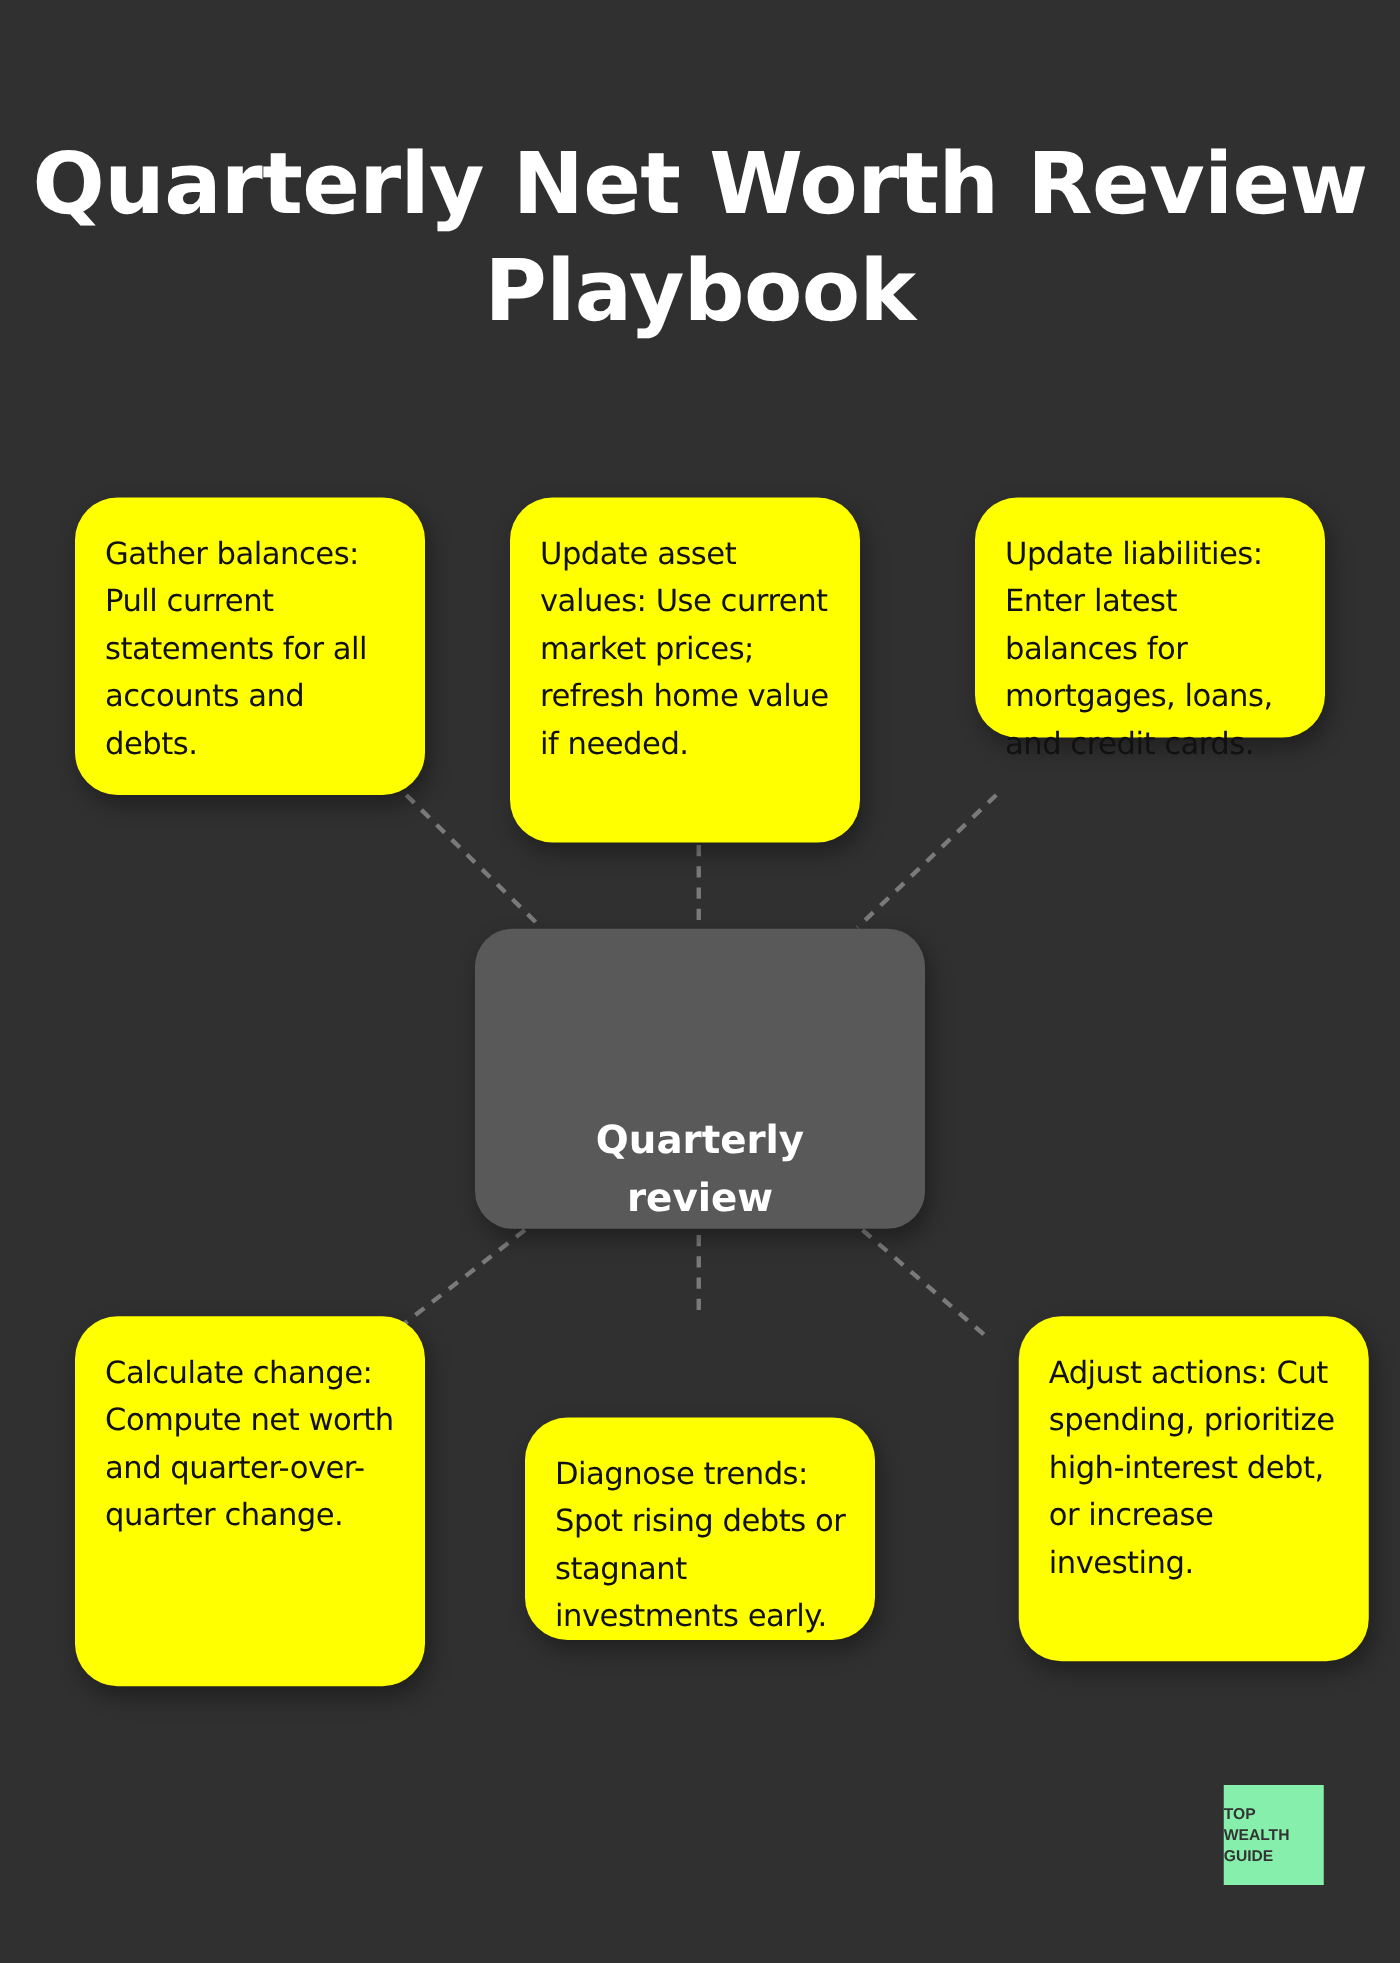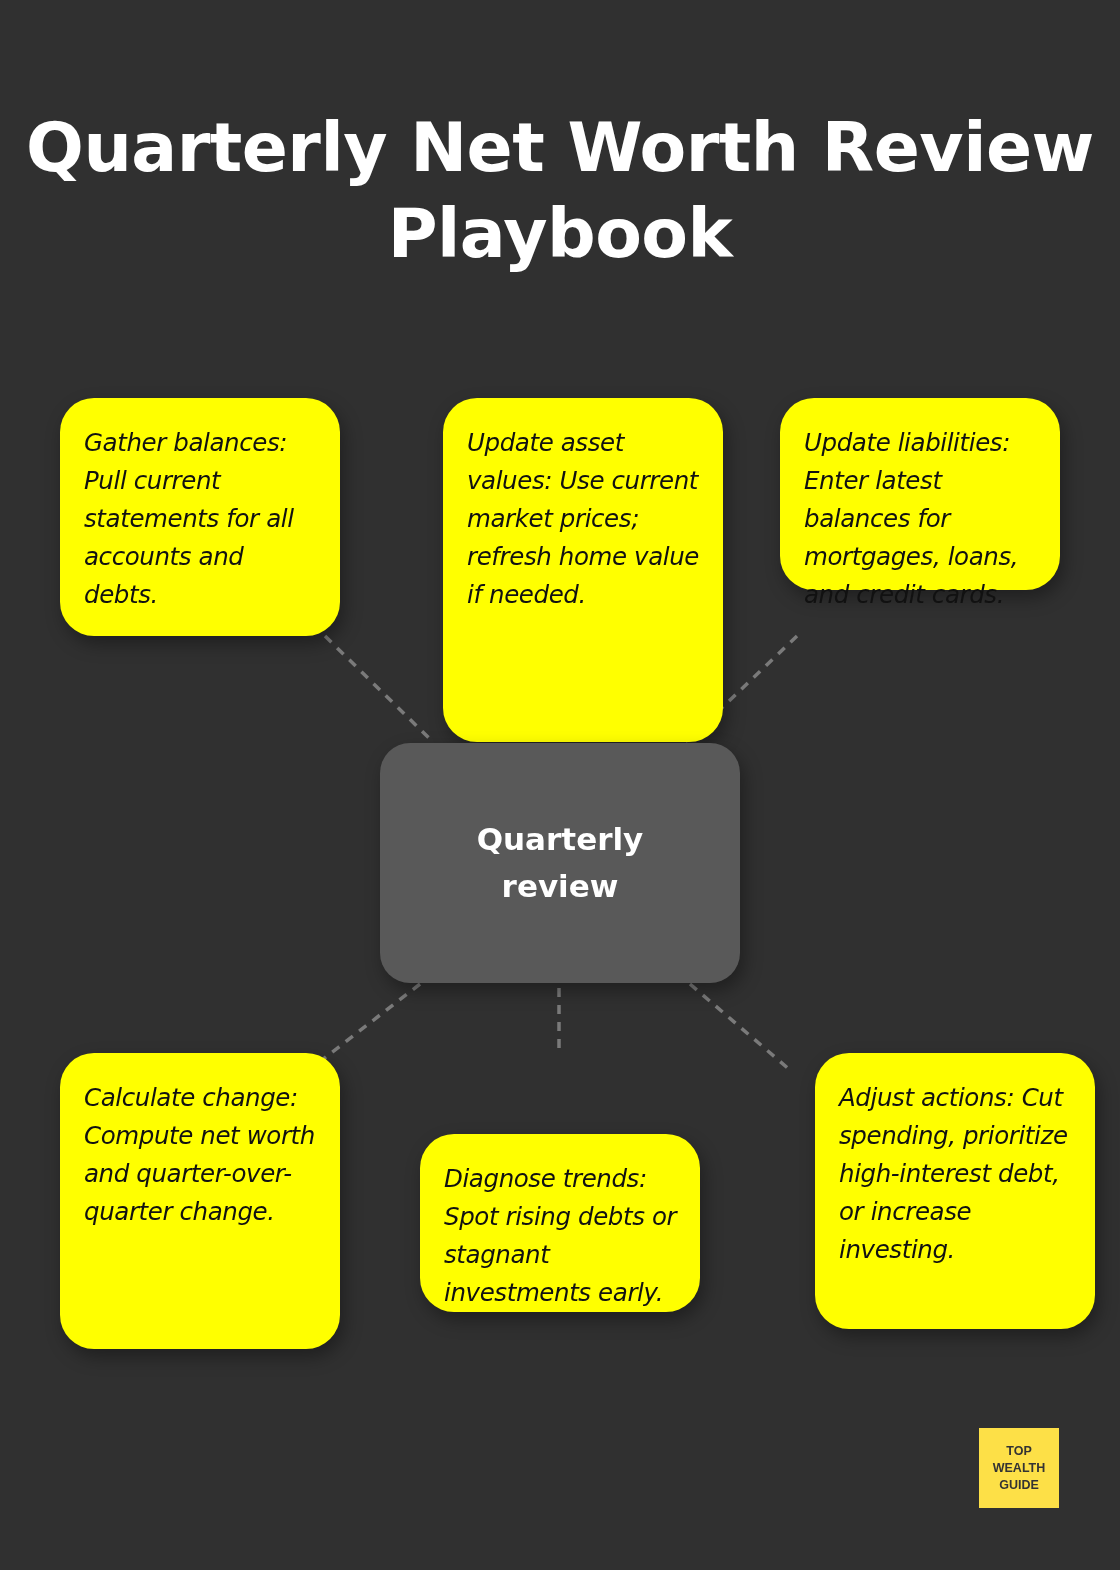--- a/index.html
+++ b/index.html
@@ -1,42 +1,42 @@
 <!DOCTYPE html>
 <html><head>
 <meta charset="utf-8">
 <style>
   html, body { margin:0; padding:0; }
   body { width:1120px; height:1570px; background:#303030; position:relative; overflow:hidden; font-family:"DejaVu Sans", sans-serif; }
   .title { position:absolute; left:0; top:105px; width:1120px; text-align:center; color:#fff; font-weight:bold; font-size:68px; line-height:86px; font-family:"DejaVu Sans", sans-serif; letter-spacing:-0.5px; }
   .lines { position:absolute; left:0; top:0; }
-  .card { position:absolute; width:280px; background:#ffff00; border-radius:34px; box-shadow: 4px 8px 18px rgba(0,0,0,0.35); box-sizing:border-box; padding:26px 20px 36px 24px; color:#111; font-size:24.5px; line-height:38px; font-family:"DejaVu Sans", sans-serif; letter-spacing:-0.4px;font-style:italic; }
-  .center { position:absolute; left:380px; top:743px; width:360px; height:240px; background:#595959; border-radius:30px; box-shadow: 4px 8px 18px rgba(0,0,0,0.35); display:flex; align-items:center; justify-content:center; text-align:center; color:#fff; font-weight:bold; font-size:31px; line-height:47px; }
-  .logo { position:absolute; left:979px; top:1428px; width:80px; height:80px; background:#fde047; display:flex; flex-direction:column; align-items:center; justify-content:center; color:#333; font-weight:bold; font-size:12.5px; line-height:17px; font-family:"Liberation Sans", sans-serif; }
+  .card { position:absolute; width:280px; background:#ffff00; border-radius:34px; box-shadow: 4px 8px 18px rgba(0,0,0,0.35); box-sizing:border-box; padding:26px 20px 36px 24px; color:#111; font-size:24.5px; line-height:38px; font-family:"DejaVu Sans", sans-serif; letter-spacing:-0.4px; }
+  .center { position:absolute; left:380px; top:743px; width:360px; height:240px; background:#595959; border-radius:30px; box-shadow: 4px 8px 18px rgba(0,0,0,0.35); display:flex; align-items:flex-end; justify-content:center; text-align:center; color:#fff; font-weight:bold; font-size:31px; line-height:47px; }
+  .logo { position:absolute; left:979px; top:1428px; width:80px; height:80px; background:#86efac; display:flex; flex-direction:column; justify-content:center; color:#333; font-weight:bold; font-size:12.5px; line-height:17px; font-family:"Liberation Sans", sans-serif; }
 </style>
 </head>
 <body>
 
 <div class="title">Quarterly Net Worth Review Playbook</div>
 
 <svg class="lines" width="1120" height="1570">
   <g stroke="#7a7a7a" stroke-width="3.5" stroke-dasharray="9,8" fill="none">
     <line x1="325" y1="636" x2="433" y2="742"></line>
     <line x1="559" y1="676" x2="559" y2="742"></line>
     <line x1="797" y1="636" x2="686" y2="742"></line>
     <line x1="420" y1="984" x2="322" y2="1060"></line>
     <line x1="559" y1="988" x2="559" y2="1050"></line>
     <line x1="690" y1="984" x2="790" y2="1070"></line>
   </g>
 </svg>
 
 <div class="card" style="left:60px; top:398px; height:238px;">
   <span>Gather balances: Pull current statements for all accounts and debts.</span>
 </div>
-<div class="card" style="left:443px; top:398px; height:344px;">
+<div class="card" style="left:408px; top:398px; height:276px;">
   <span>Update asset values: Use current market prices; refresh home value if needed.</span>
 </div>
 <div class="card" style="left:780px; top:398px; height:192px;">
   <span>Update liabilities: Enter latest balances for mortgages, loans, and credit cards.</span>
 </div>
 
 <div class="center">
   <span style="display:block; width:200px;">Quarterly review</span>
 </div>
 

